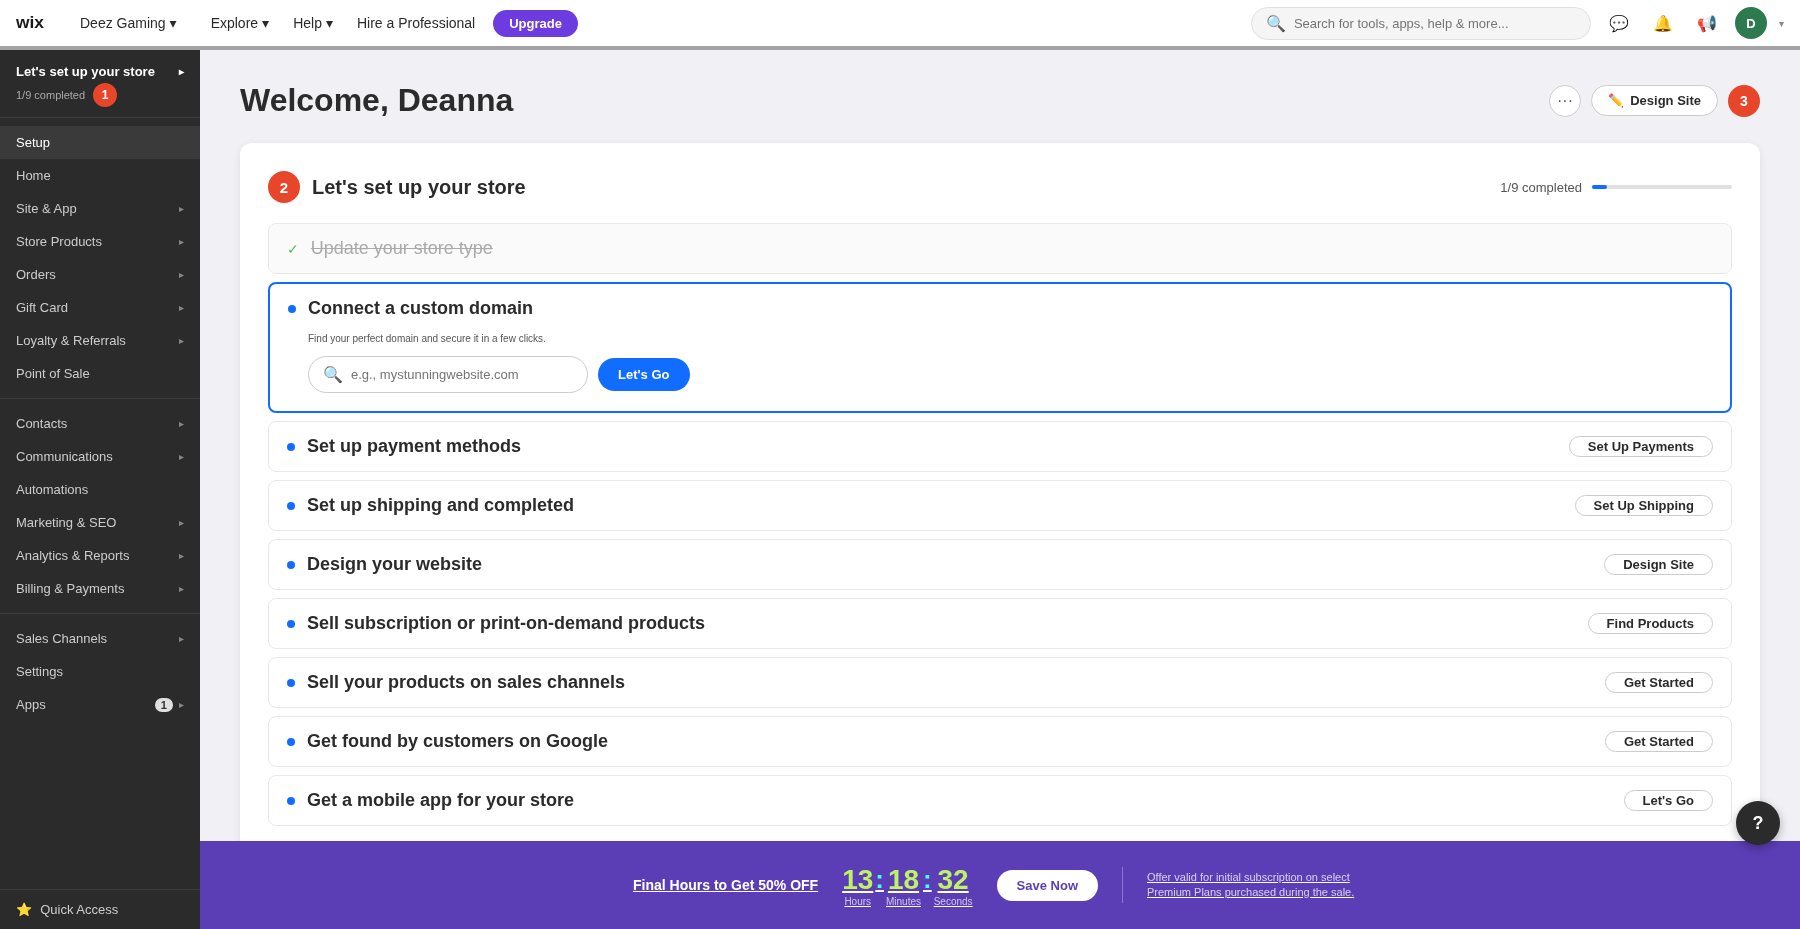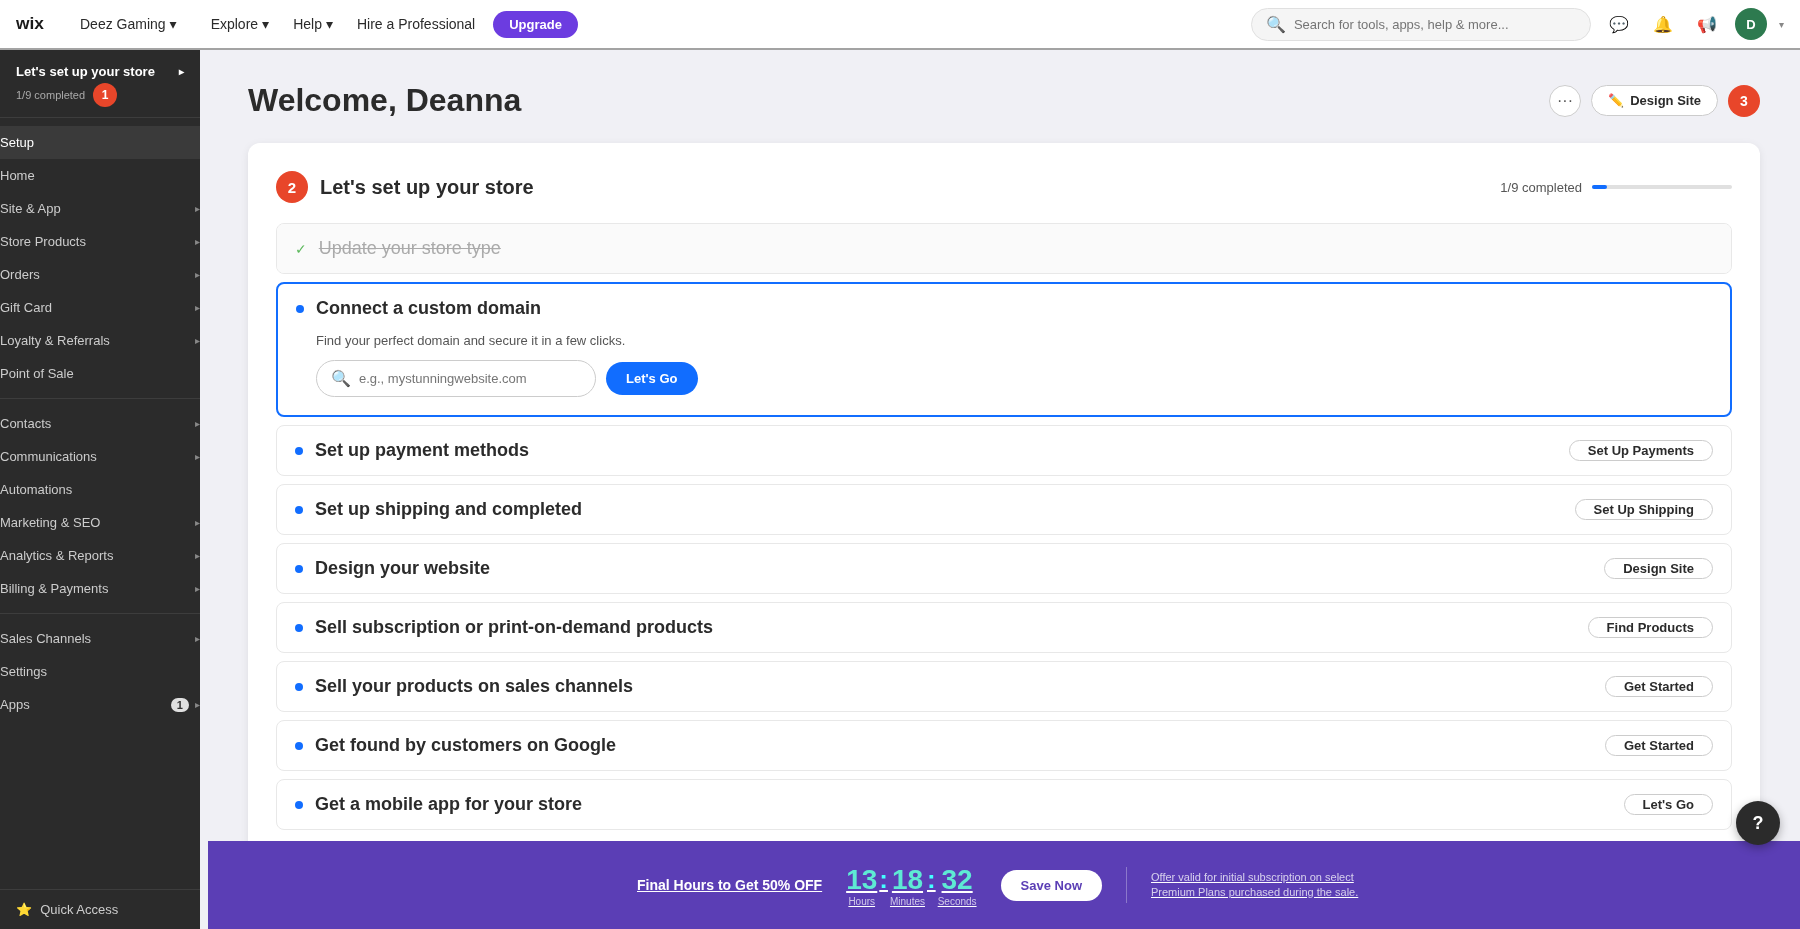--- a/index.html
+++ b/index.html
@@ -5,21 +5,21 @@
     * { margin: 0; padding: 0; box-sizing: border-box; }
     body { font-family: 'Helvetica Neue', Arial, sans-serif; background: #f0f0f5; width: 1800px; height: 929px; overflow: hidden; display: flex; flex-direction: column; }
 
     
     .top-nav {
       height: 50px;
       background: #fff;
       display: flex;
       align-items: center;
       padding: 0 16px;
-      border-bottom: 2px solid #a3a3a3;
+      border-bottom: 4px solid #a3a3a3;
       flex-shrink: 0;
       gap: 8px;
       z-index: 100;
     }
     .wix-logo {
       display: flex; align-items: center; margin-right: 8px;
     }
     .wix-logo svg { width: 40px; height: 20px; }
     .nav-brand {
       display: flex; align-items: center; gap: 4px; font-size: 14px; font-weight: 500; color: #2b2b2b; cursor: pointer; padding: 4px 8px; border-radius: 4px;
@@ -38,42 +38,42 @@
     }
     .search-bar {
       display: flex; align-items: center; gap: 8px; background: #f5f5f5; border-radius: 20px; padding: 6px 14px; width: 340px; border: 1px solid #e0e0e0;
     }
     .search-bar input { border: none; background: transparent; font-size: 13px; color: #666; outline: none; width: 100%; }
     .nav-icon { width: 32px; height: 32px; display: flex; align-items: center; justify-content: center; border-radius: 50%; cursor: pointer; color: #555; font-size: 16px; }
     .avatar { width: 32px; height: 32px; background: #2d7a4f; border-radius: 50%; display: flex; align-items: center; justify-content: center; color: #fff; font-size: 13px; font-weight: 700; cursor: pointer; }
 
     
     .main-layout {
-      display: flex; flex: 1; overflow: hidden; gap: 8px;
+      display: flex; flex: 1; overflow: hidden;
     }
 
     
     .sidebar {
       width: 200px; background: #2b2b2b; color: #fff; display: flex; flex-direction: column; flex-shrink: 0; overflow-y: auto; overflow-x: hidden;
     }
     .sidebar::-webkit-scrollbar { width: 4px; }
     .sidebar::-webkit-scrollbar-thumb { background: #555; }
     .sidebar-header {
       padding: 14px 16px 10px; border-bottom: 1px solid #3d3d3d;
     }
     .sidebar-header-title {
       font-size: 13px; font-weight: 600; color: #fff; display: flex; align-items: center; justify-content: space-between; cursor: pointer;
     }
     .sidebar-progress-text { font-size: 11px; color: #aaa; margin-top: 4px; display: flex; align-items: center; gap: 8px; }
     .progress-badge {
       width: 24px; height: 24px; background: #e8462a; border-radius: 50%; color: #fff; font-size: 12px; font-weight: 700; display: flex; align-items: center; justify-content: center;
     }
     .sidebar-nav { flex: 1; padding: 8px 0; }
     .sidebar-item {
-      display: flex; align-items: center; justify-content: space-between; padding: 9px 0; font-size: 13px; color: #ccc; cursor: pointer; transition: background 0.15s;
+      display: flex; align-items: center; justify-content: space-between; padding: 9px 16px; font-size: 13px; color: #ccc; cursor: pointer; transition: background 0.15s;
     }
     .sidebar-item.active { background: #3a3a3a; color: #fff; }
     .sidebar-item-left { display: flex; align-items: center; gap: 8px; }
     .sidebar-item-label { font-size: 13px; }
     .sidebar-chevron { font-size: 10px; color: #888; }
     .sidebar-badge { background: #e0e0e0; color: #333; border-radius: 10px; padding: 1px 6px; font-size: 11px; font-weight: 600; }
     .sidebar-divider { height: 1px; background: #3d3d3d; margin: 8px 0; }
     .sidebar-footer {
       padding: 12px 16px; border-top: 1px solid #3d3d3d; font-size: 13px; color: #ccc; cursor: pointer; display: flex; align-items: center; gap: 8px;
     }
@@ -134,37 +134,37 @@
       color: #5cb85c; font-size: 14px; flex-shrink: 0;
     }
     .step-title { font-size: 18px; font-weight: 600; color: #2b2b2b; }
     .step-title.completed { color: #aaa; text-decoration: line-through; font-weight: 400; }
     .step-action-btn {
       border: 1px solid #ccc; background: #fff; border-radius: 20px; padding: 2px 18px; font-size: 13px; font-weight: 600; color: #2b2b2b; cursor: pointer; white-space: nowrap;
     }
 
     
     .step-expanded { padding: 0 18px 18px 38px; }
-    .step-desc { font-size: 13px; color: #555; margin-bottom: 12px; }
+    .step-desc { font-size: 10px; color: #555; margin-bottom: 12px; }
     .domain-input-row { display: flex; align-items: center; gap: 10px; }
     .domain-input {
       display: flex; align-items: center; gap: 8px; border: 1px solid #ccc; border-radius: 20px; padding: 8px 14px; width: 280px; background: #fff;
     }
     .domain-input input { border: none; outline: none; font-size: 13px; color: #333; width: 100%; background: transparent; }
     .lets-go-btn {
       background: #116dff; color: #fff; border: none; border-radius: 20px; padding: 9px 20px; font-size: 13px; font-weight: 600; cursor: pointer;
     }
 
     
     .bottom-banner {
       background: #5b3eb5; color: #fff; display: flex; align-items: center; justify-content: center; padding: 0 24px; height: 88px; flex-shrink: 0; gap: 24px; text-decoration: underline;
     }
     .banner-text { font-size: 14px; font-weight: 700; color: #fff; }
     .countdown-group { display: flex; flex-direction: column; align-items: center; }
-    .countdown-num { font-size: 28px; font-weight: 700; color: #5eead4; }
+    .countdown-num { font-size: 28px; font-weight: 700; color: #bef264; }
     .countdown-label { font-size: 10px; color: rgba(255,255,255,0.7); }
     .save-now-btn {
       background: #fff; color: #5b3eb5; border: none; border-radius: 20px; padding: 8px 20px; font-size: 13px; font-weight: 700; cursor: pointer;
     }
     .banner-fine-print { font-size: 11px; color: rgba(255,255,255,0.75); max-width: 220px; line-height: 1.4; }
     .banner-divider { width: 1px; height: 36px; background: rgba(255,255,255,0.3); }
 
     
     .help-fab {
       position: fixed; bottom: 84px; right: 20px; width: 44px; height: 44px; background: #2b2b2b; border-radius: 50%; color: #fff; font-size: 18px; font-weight: 700; display: flex; align-items: center; justify-content: center; cursor: pointer; box-shadow: 0 3px 10px rgba(0,0,0,0.3); z-index: 200;

